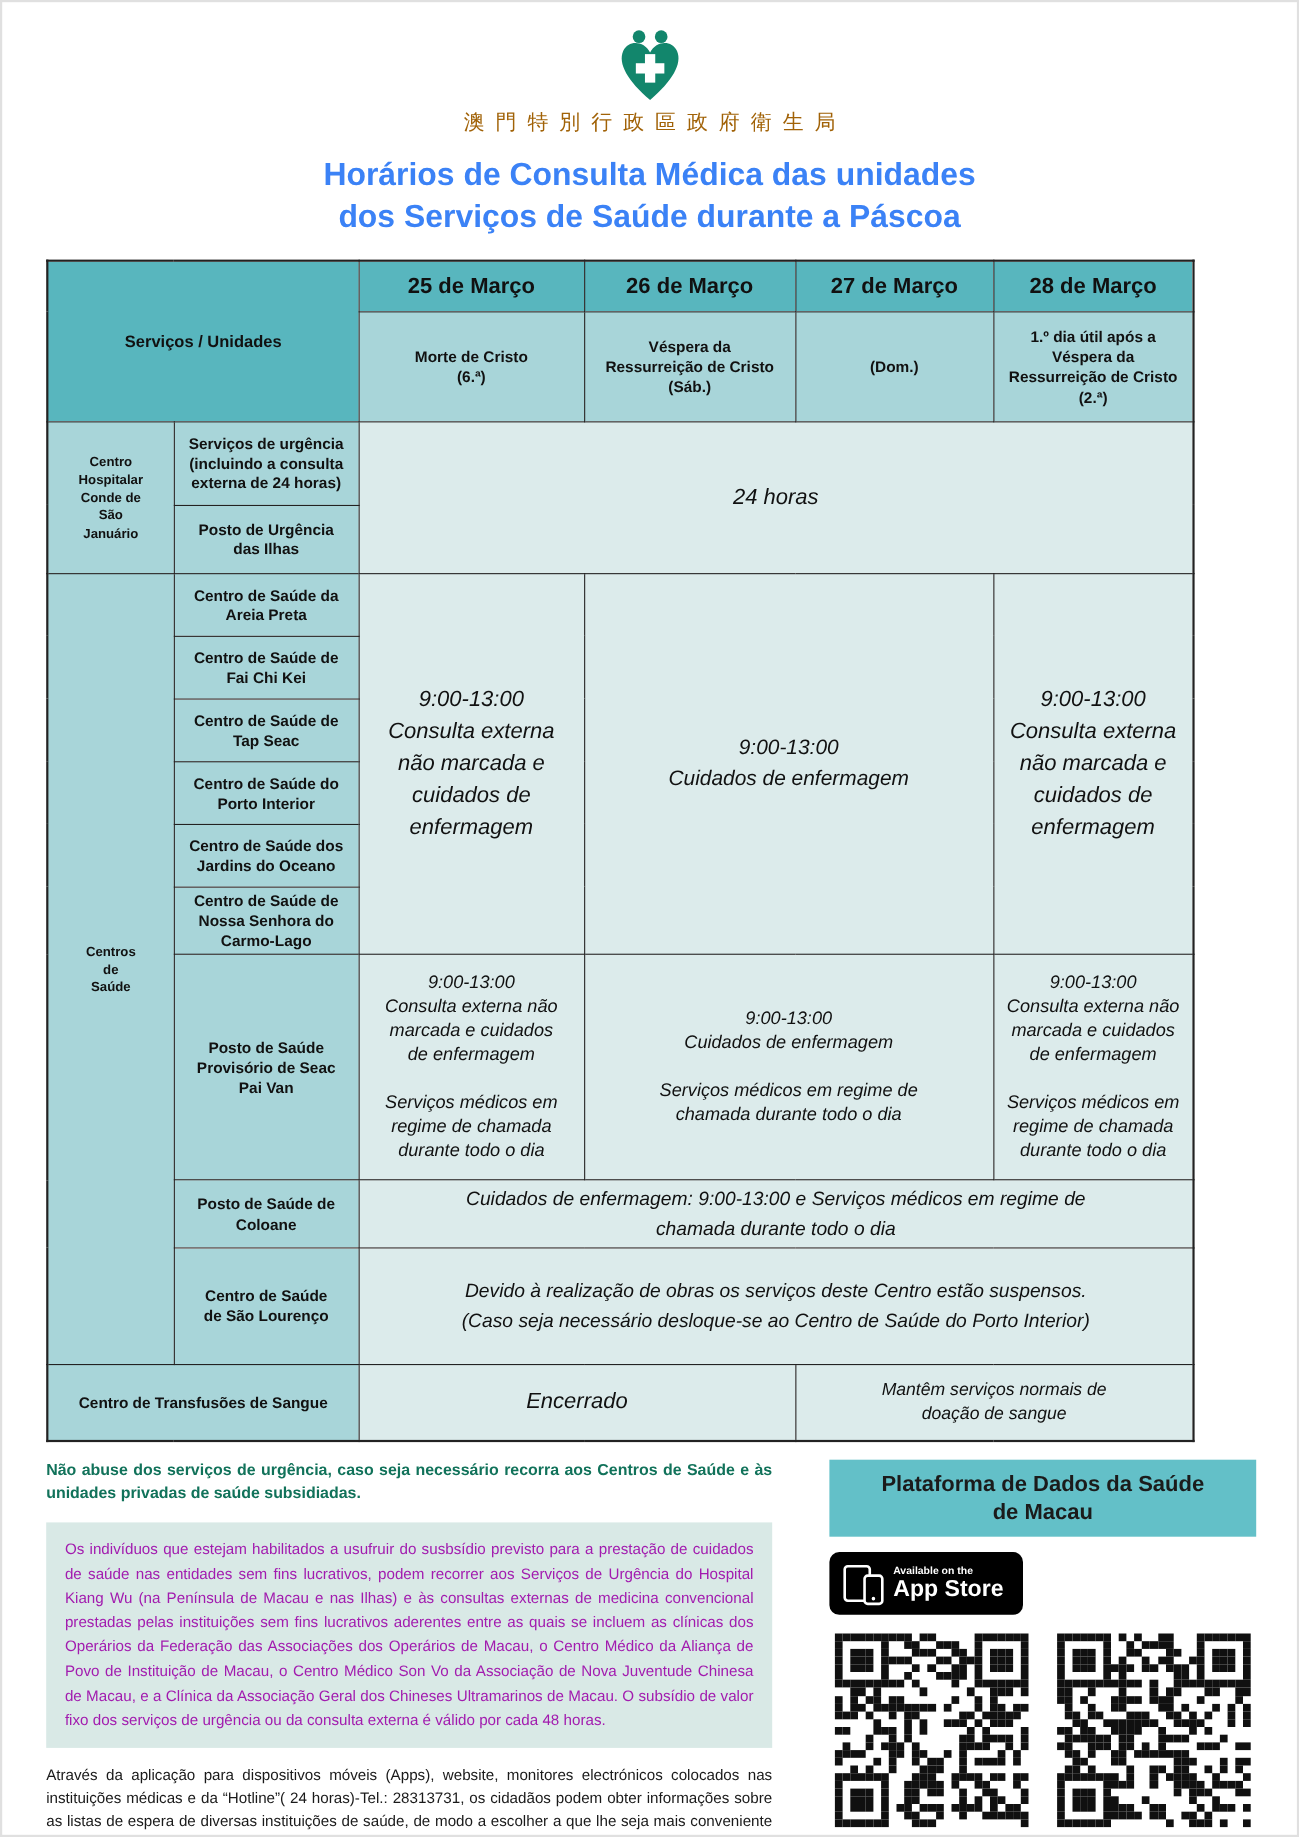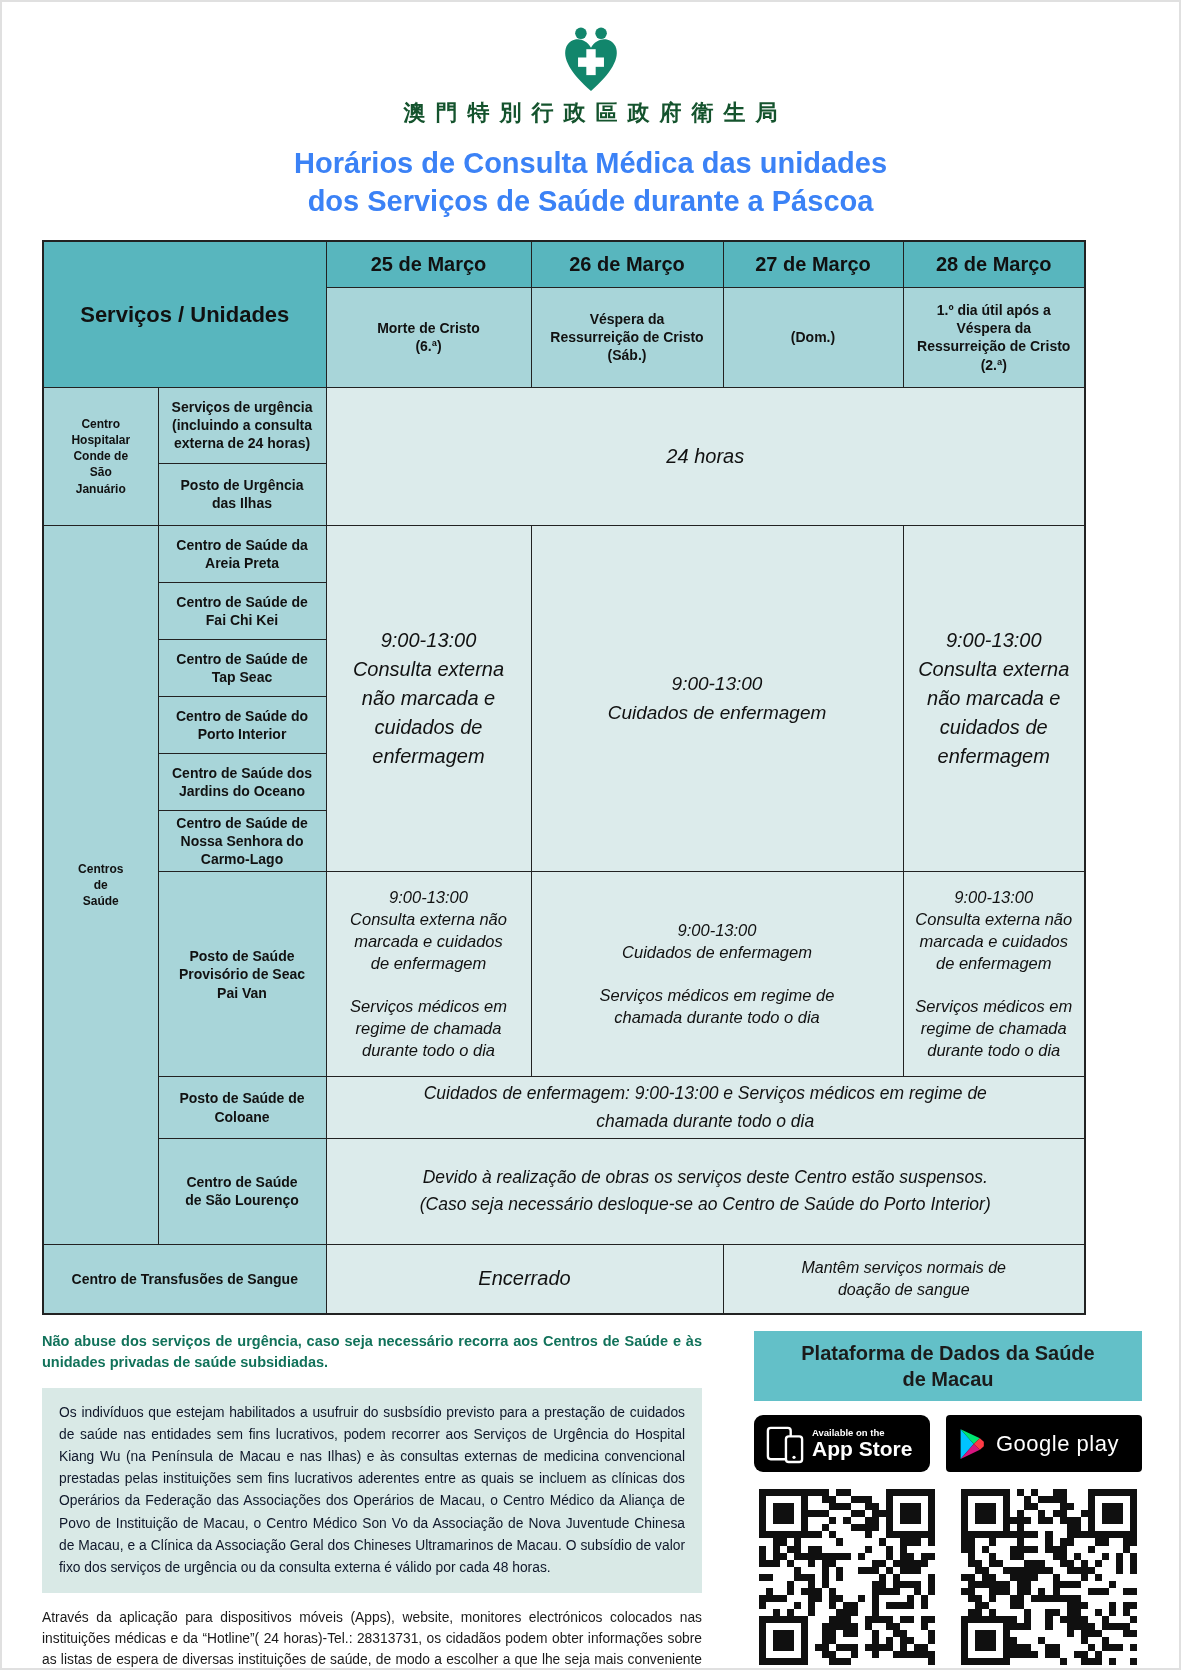--- a/index.html
+++ b/index.html
@@ -6,21 +6,21 @@
   html,body { background:#fff; }
   body { font-family:"Liberation Sans", sans-serif; color:#111; }
   .page {
     position:relative; width:1181px; height:1670px; margin:0 auto;
     background:#fff; border:2px solid #e0e0e0; overflow:hidden;
   }
 
   
   .logo-block { text-align:center; padding-top:24px; }
   .logo-icon { display:block; margin:0 auto 4px auto; }
-  .logo-cn { font-size:22px; color:#14532d; letter-spacing:10px; text-indent:10px; font-weight:700; }
+  .logo-cn { font-size:19px; color:#a16207; letter-spacing:10px; text-indent:10px; font-weight:400; }
   .logo-pt { font-size:13px; color:#111; margin-top:3px; }
 
   .poster-title {
     margin-top:17px; text-align:center; color:#3b82f6;
     font-size:29px; font-weight:bold; line-height:1.3;
   }
 
   
   table.schedule {
     border-collapse:collapse; table-layout:fixed;
@@ -30,21 +30,21 @@
   table.schedule td {
     border:1px solid #222; text-align:center; vertical-align:middle;
     padding:3px 4px; overflow:hidden;
   }
   .ml { white-space:pre-line; }
 
   .c-hdr   { background:#58b6be; }
   .c-lab   { background:#a8d5d9; }
   .c-cell  { background:#dcebeb;font-style:italic; }
 
-  td.corner { font-size:22px; font-weight:bold; }
+  td.corner { font-size:15px; font-weight:bold; }
   td.date   { font-size:20px; font-weight:bold; }
   td.desc   { font-size:14px; font-weight:bold; line-height:1.3; }
   td.group  { font-size:12px; font-weight:bold; line-height:1.35; }
   td.unit   { font-size:14px; font-weight:bold; line-height:1.3; }
   td.cell-lg  { font-size:20px; line-height:1.45; }
   td.cell-md  { font-size:19px; line-height:1.5; }
   td.cell-sm  { font-size:16.5px; line-height:1.32; }
   td.cell-ln  { font-size:17.5px; line-height:1.55; }
   td.cell-open{ font-size:16px;  line-height:1.4; }
 
@@ -62,21 +62,21 @@
   .footer { display:flex; margin:16px 0 0 40px; width:1100px; }
   .foot-left  { width:660px; }
   .foot-right { width:388px; margin-left:52px; }
 
   .note {
     color:#11725a; font-weight:bold; font-size:14.5px; line-height:1.45;
     text-align:justify;
   }
   .subsidy-box {
     margin-top:15px; background:#d9e9e6; padding:14px 17px;
-    font-size:13.8px; line-height:1.6; text-align:justify; color:#0f172a;
+    font-size:13.8px; line-height:1.6; text-align:justify; color:#a21caf;
   }
   .apps-par {
     margin-top:14px; font-size:13.8px; line-height:1.55; text-align:justify; color:#1a1a1a;
   }
 
   .platform-title {
     background:#63c0c8; color:#1b1b1b; font-weight:bold; font-size:20px;
     text-align:center; line-height:1.3; padding:9px 6px;
   }
   .badges { display:flex; justify-content:space-between; margin-top:14px; }
@@ -273,29 +273,20 @@
             <rect x="2" y="4" width="24" height="33" rx="3" fill="none" stroke="#fff" stroke-width="2.5"></rect>
             <rect x="21" y="13" width="17" height="27" rx="3" fill="#000" stroke="#fff" stroke-width="2.5"></rect>
             <circle cx="29.5" cy="35" r="1.7" fill="#fff"></circle>
           </svg>
           <span class="as-text">
             <span class="as-small">Available on the</span>
             <span class="as-big">App Store</span>
           </span>
         </div>
 
-        <div class="badge gplay">
-          <svg width="28" height="32" viewBox="0 0 32 36">
-            <path d="M3 1 L18 18 L3 35 Z" fill="#00c4ff"></path>
-            <path d="M3 1 L18 18 L25 11.5 Z" fill="#00e572"></path>
-            <path d="M3 35 L18 18 L25 24.5 Z" fill="#d6157f"></path>
-            <path d="M18 18 L25 11.5 L29.5 15.5 L29.5 20.5 L25 24.5 Z" fill="#ff3a44"></path>
-          </svg>
-          <span class="gp-text">Google play</span>
-        </div>
       </div>
 
       <div class="qrs">
         <div class="qr-box">
             <div class="qr-grid">
               <b class="on"></b>
               <b class="on"></b>
               <b class="on"></b>
               <b class="on"></b>
               <b class="on"></b>

